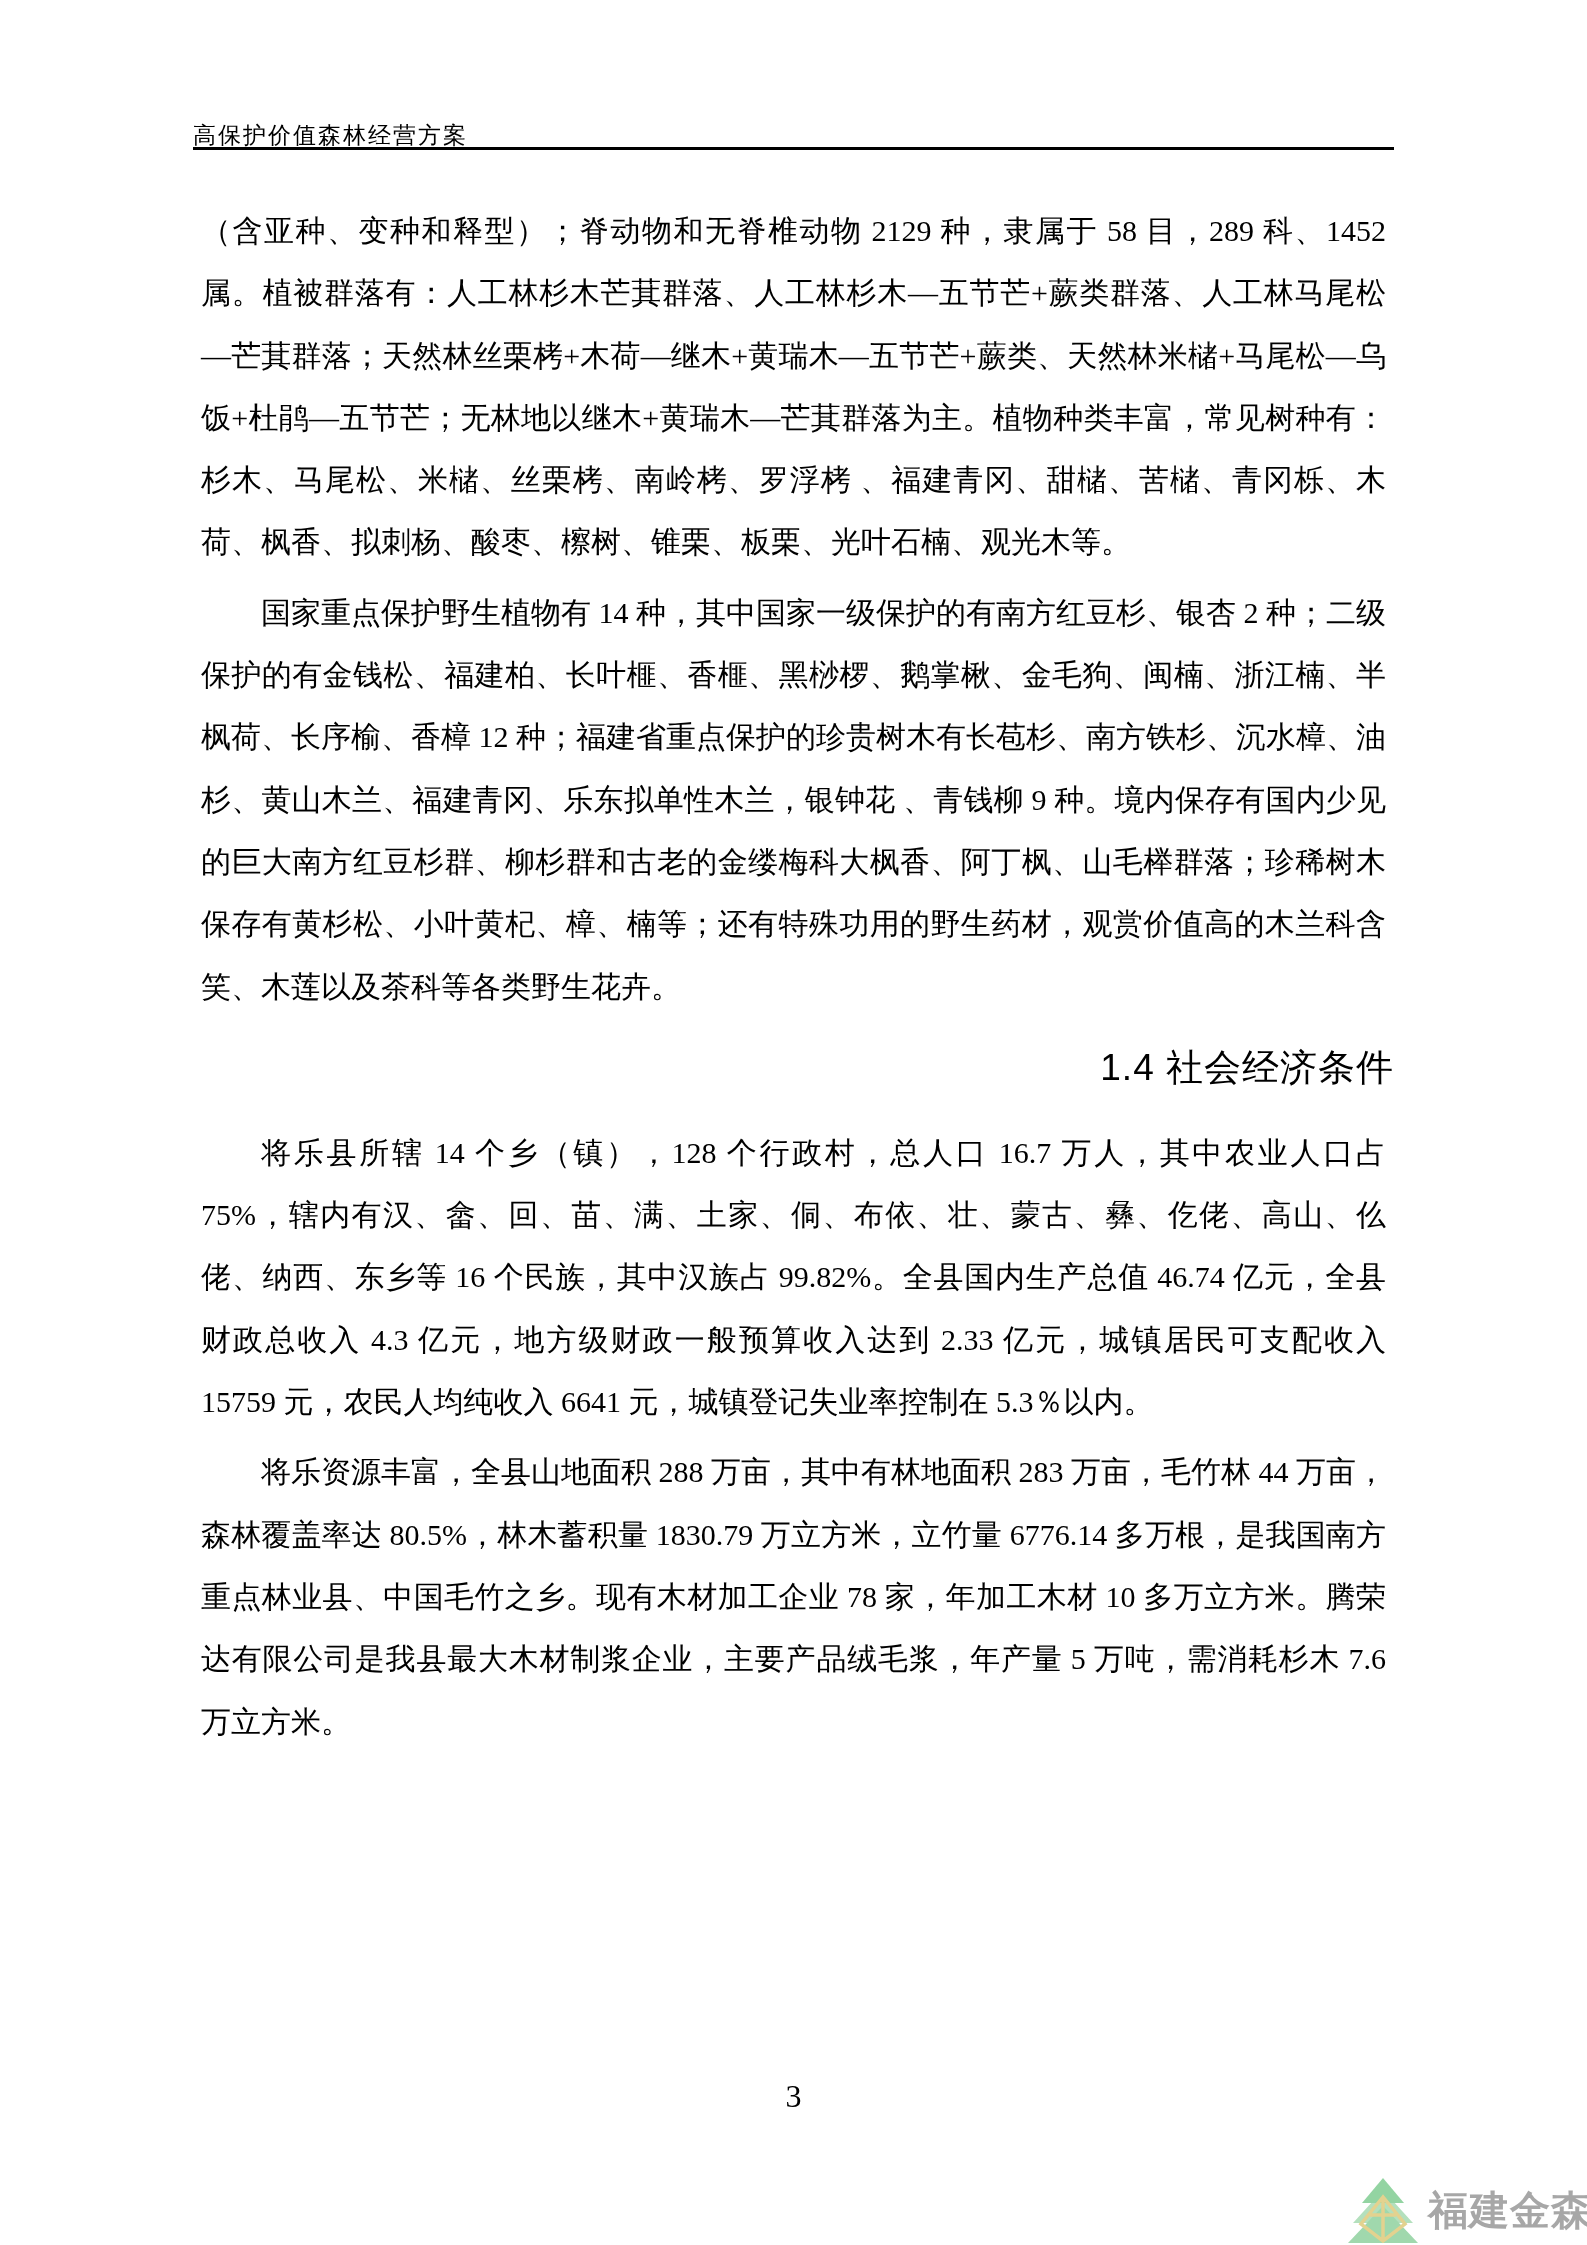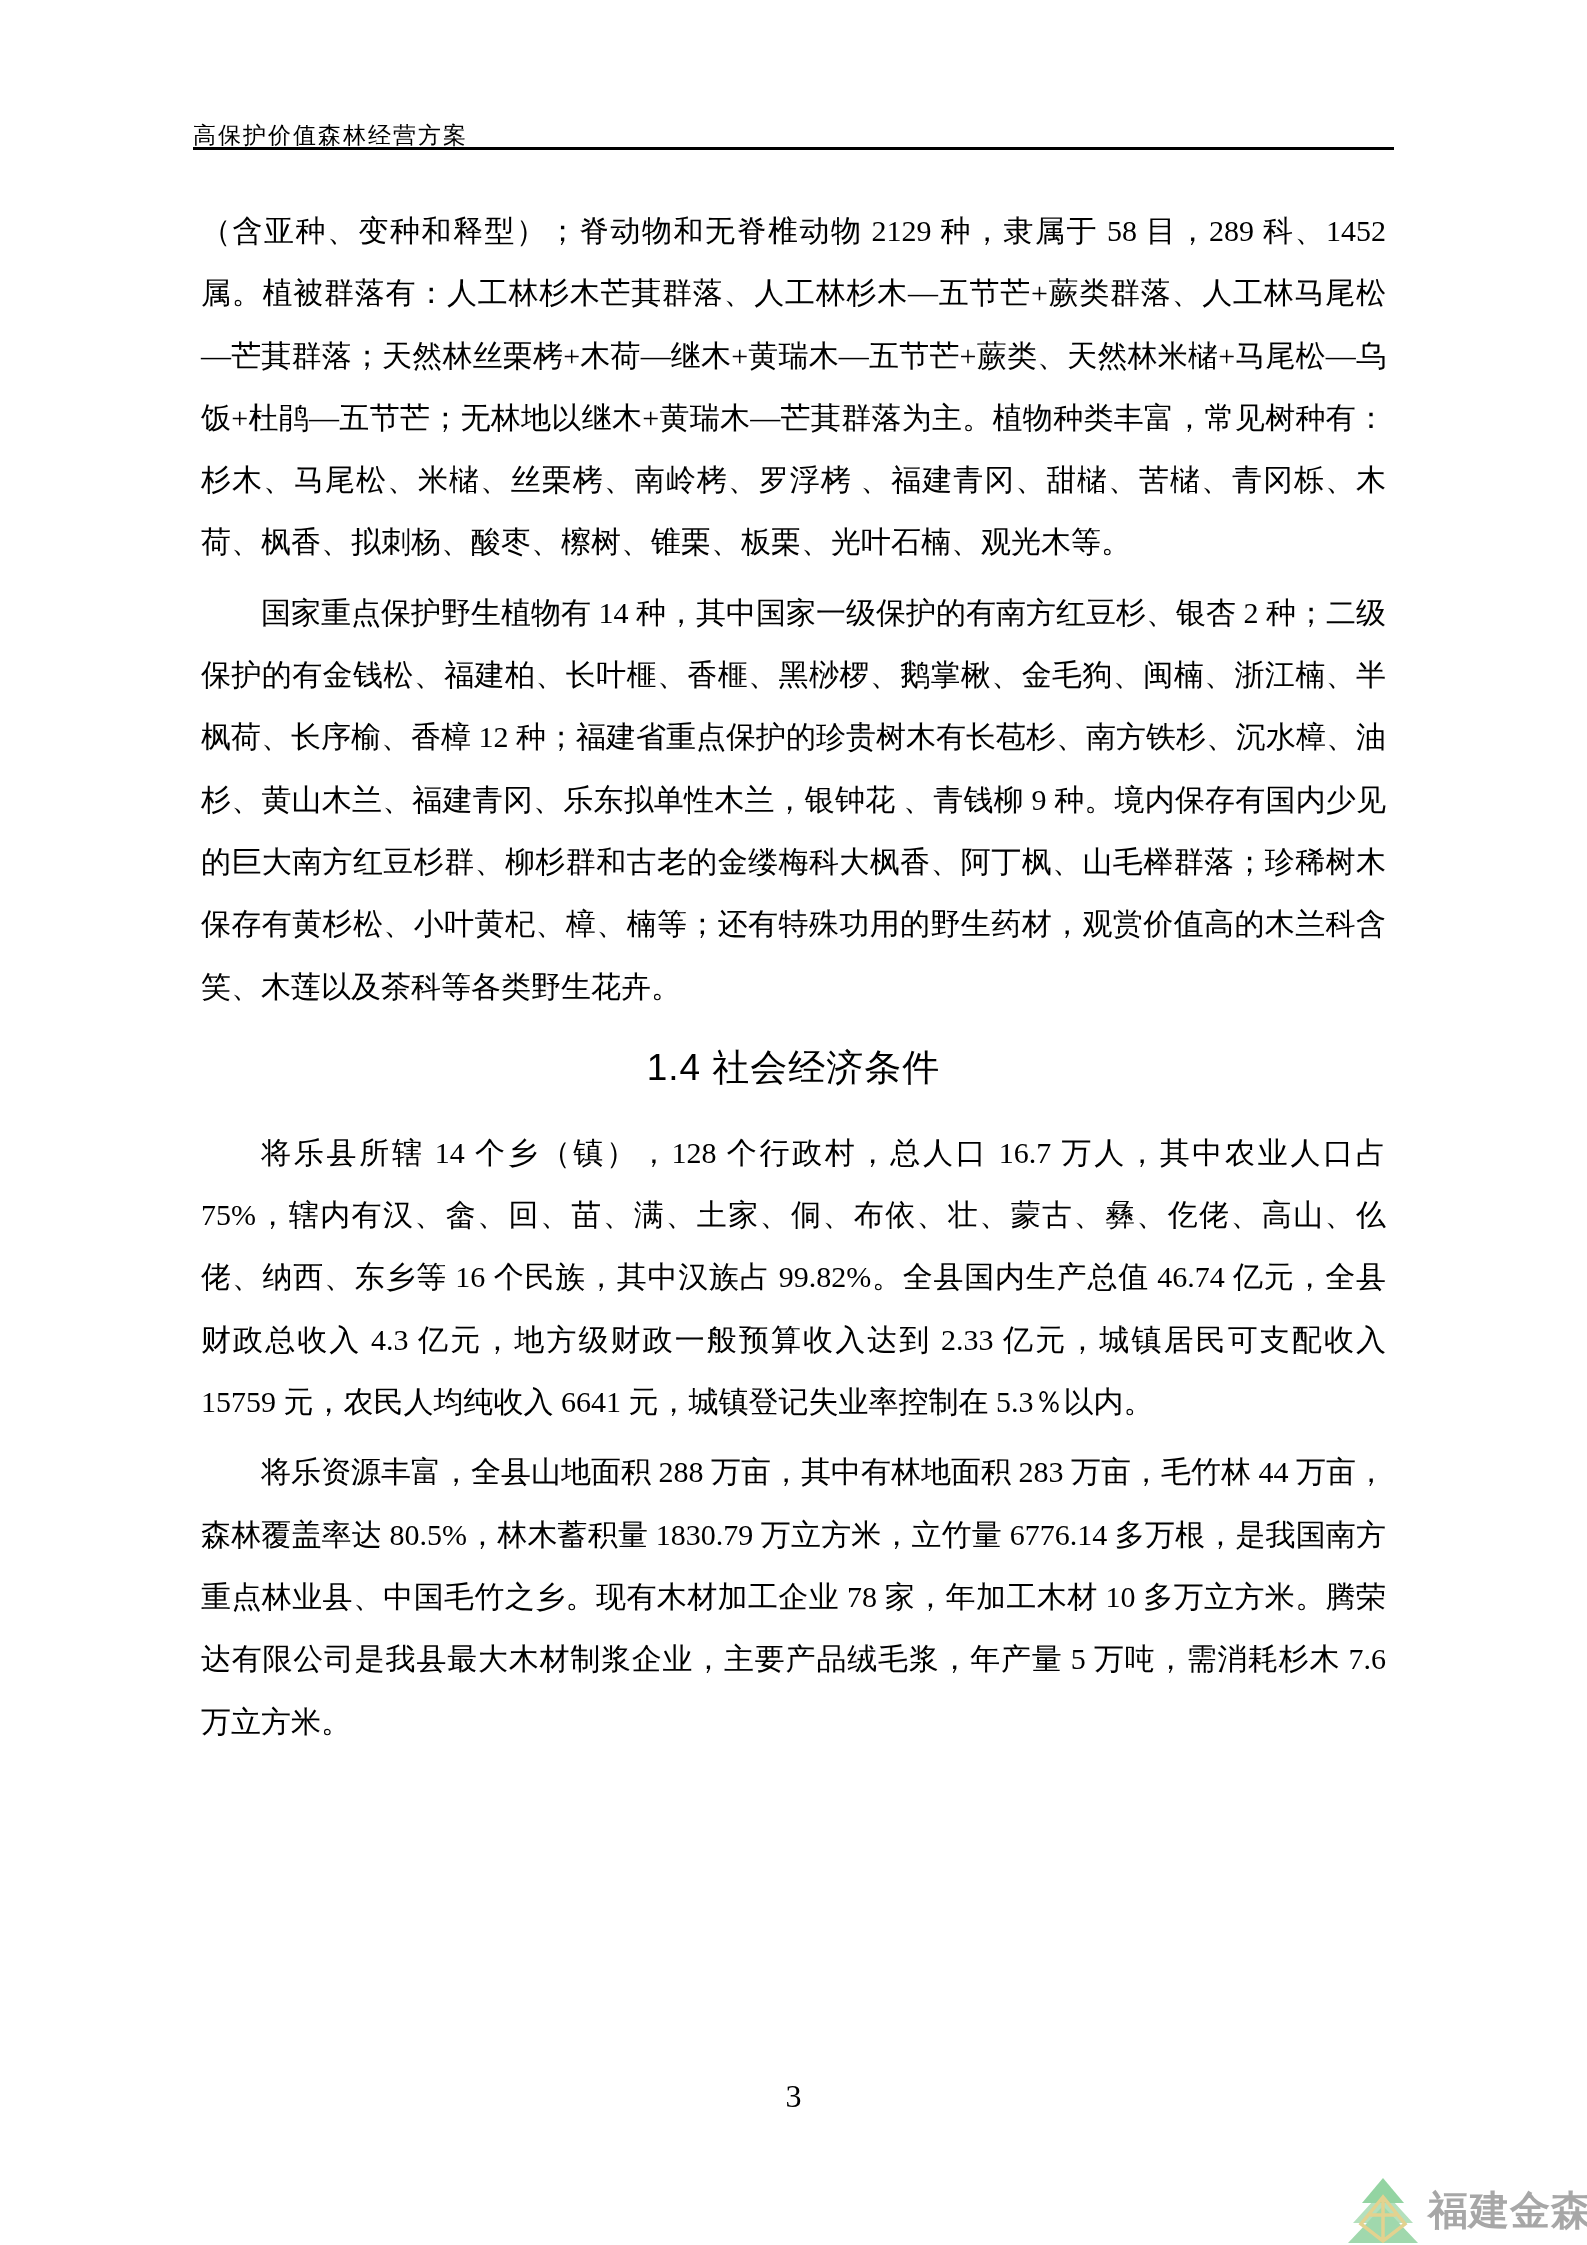--- a/index.html
+++ b/index.html
@@ -47,21 +47,21 @@
     margin: 8px;
     text-indent: 2em;
   }
   .content p.no-indent { text-indent: 0; }
   .section-heading {
     margin: 26px 0 30px 0;
     font-family: "Liberation Sans", "DejaVu Sans", sans-serif;
     font-size: 37px;
     font-weight: 500;
     line-height: 48px;
-    text-align: center;
+    text-align: right;
     text-indent: 0;
     letter-spacing: 1px;
   }
   .page-footer {
     position: absolute;
     top: 2076px;
     left: 0;
     width: 1587px;
     text-align: center;
     font-size: 32px;

